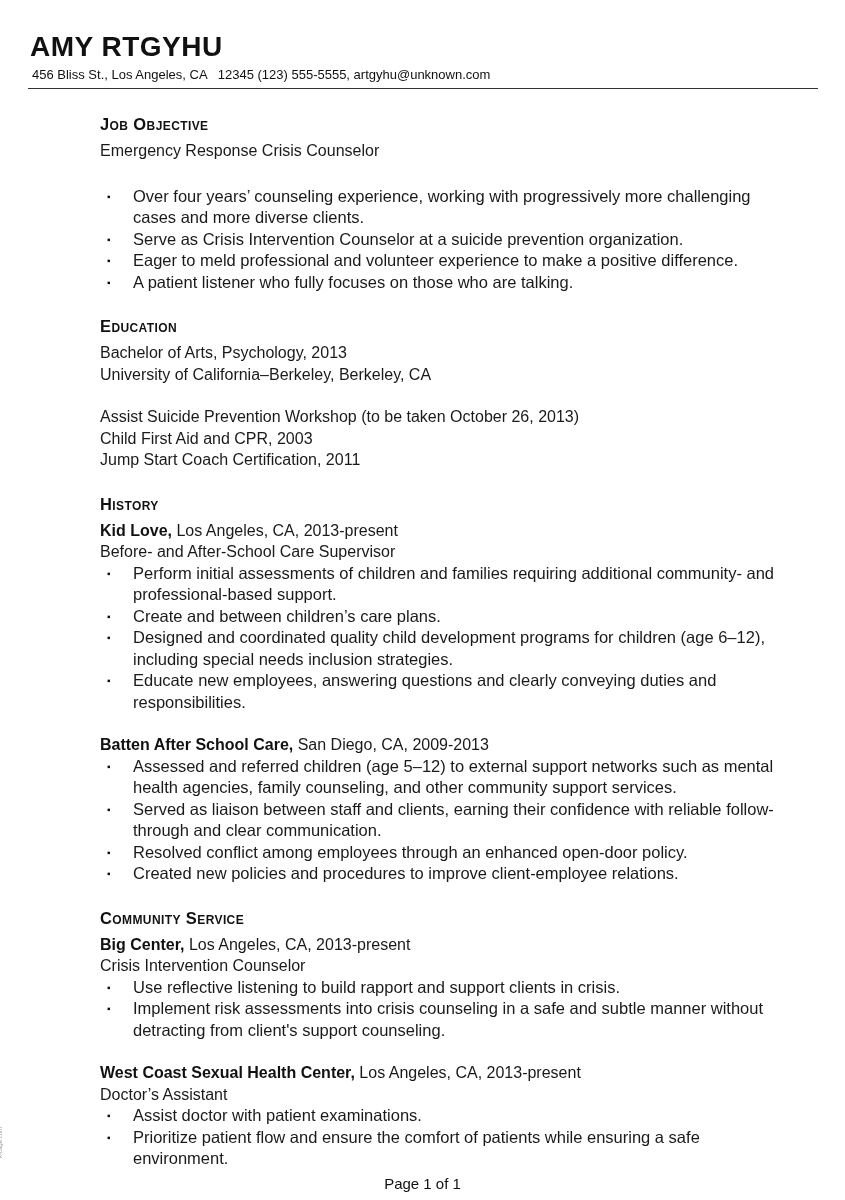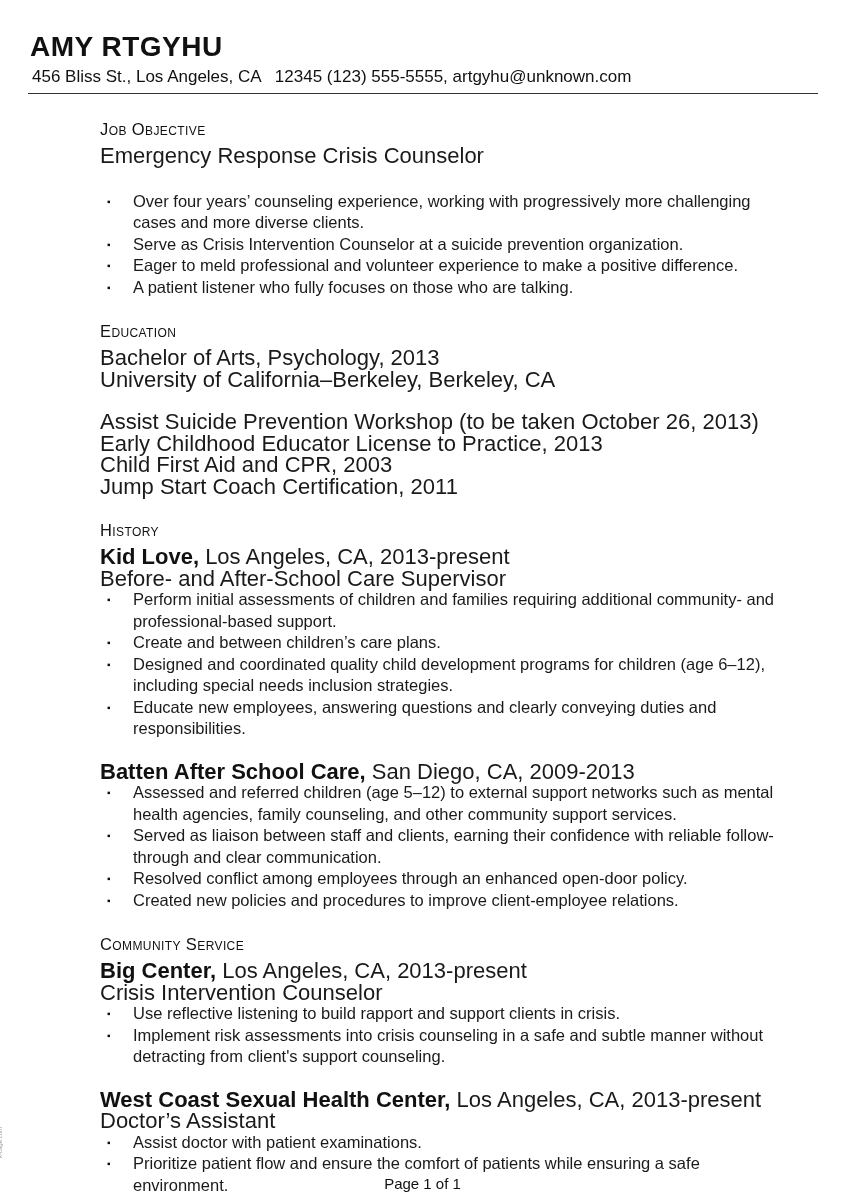--- a/index.html
+++ b/index.html
@@ -22,49 +22,49 @@
     margin-top: 23px;
   }
   .name {
     font-size: 28px;
     font-weight: bold;
     letter-spacing: 0.5px;
     margin: 0;
     color: #111;
   }
   .contact {
-    font-size: 17px;
+    font-size: 13px;
     margin: 4px 0 6px 2px;
     white-space: pre-wrap;
     color: #111;
   }
   .header-rule {
     border: none;
     border-top: 1.5px solid #333;
     margin: 0 27px 0 28px;
   }
   .body-content {
     padding: 14px 55px 0 100px;
   }
   .section {
     margin-top: 24px;
   }
   .section:first-child {
     margin-top: 12px;
   }
   .section-heading {
     font-size: 16.5px;
-    font-weight: normal;
+    font-weight: bold;
     font-variant: small-caps;
     letter-spacing: 0.4px;
     margin: 0 0 6px 0;
     color: #111;
   }
   .line {
-    font-size: 22px;
+    font-size: 16px;
     line-height: 21.5px;
     margin: 0;
     color: #1a1a1a;
   }
   .line strong {
     color: #111;
   }
   .bullet-item {
     display: flex;
     align-items: flex-start;
@@ -140,21 +140,20 @@
           <span class="bullet-marker">▪</span>
           <span class="bullet-text">A patient listener who fully focuses on those who are talking.</span>
         </div>
       </section>
       <section class="section">
         <h2 class="section-heading">Education</h2>
         <p class="line">Bachelor of Arts, Psychology, 2013</p>
         <p class="line">University of California–Berkeley, Berkeley, CA</p>
         <div class="spacer"></div>
         <p class="line">Assist Suicide Prevention Workshop (to be taken October 26, 2013)</p>
-        <p class="line">Early Childhood Educator License to Practice, 2013</p>
         <p class="line">Child First Aid and CPR, 2003</p>
         <p class="line">Jump Start Coach Certification, 2011</p>
       </section>
       <section class="section">
         <h2 class="section-heading">History</h2>
         <p class="line"><strong>Kid Love,</strong> Los Angeles, CA, 2013-present</p>
         <p class="line">Before- and After-School Care Supervisor</p>
         <div class="bullet-item">
           <span class="bullet-marker">▪</span>
           <span class="bullet-text">Perform initial assessments of children and families requiring additional community- and professional-based support.</span>

